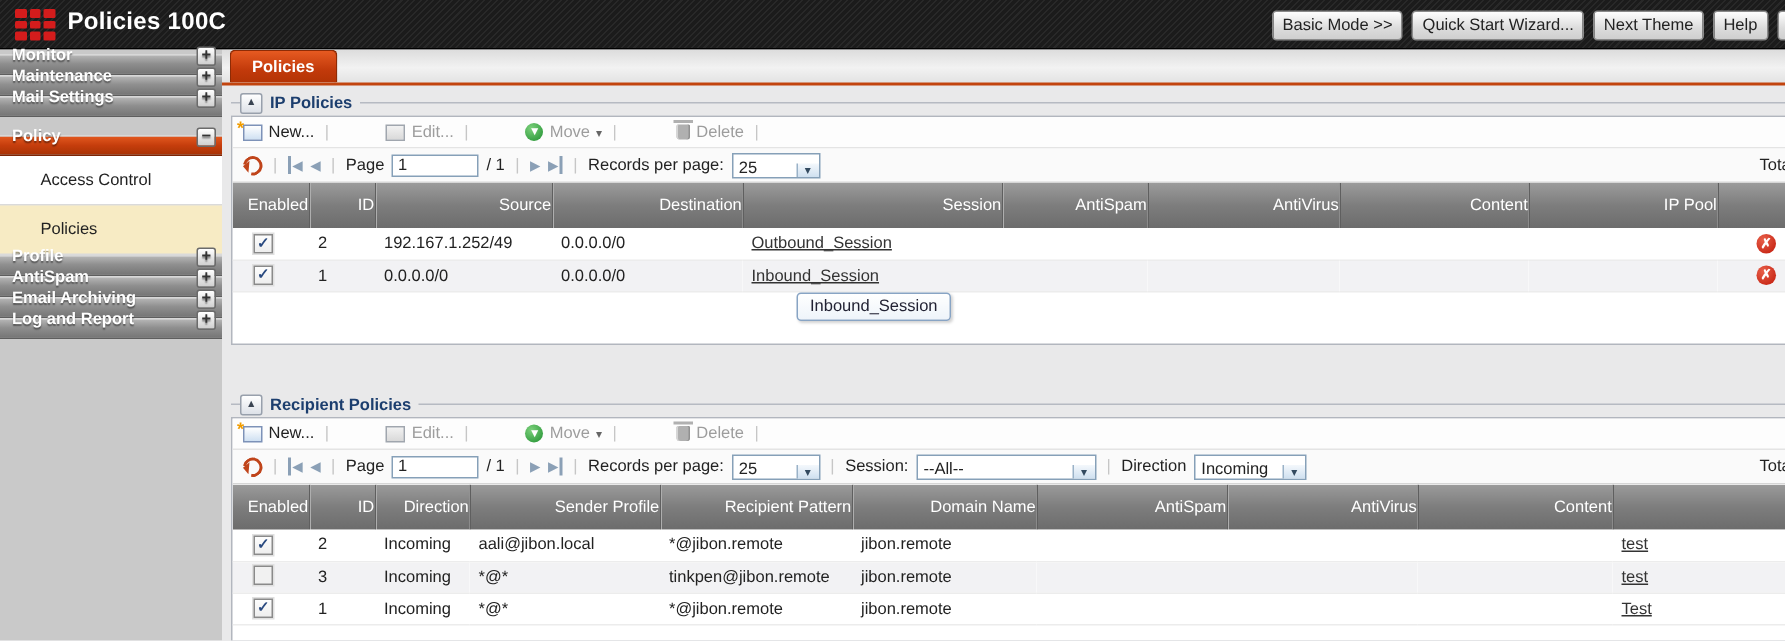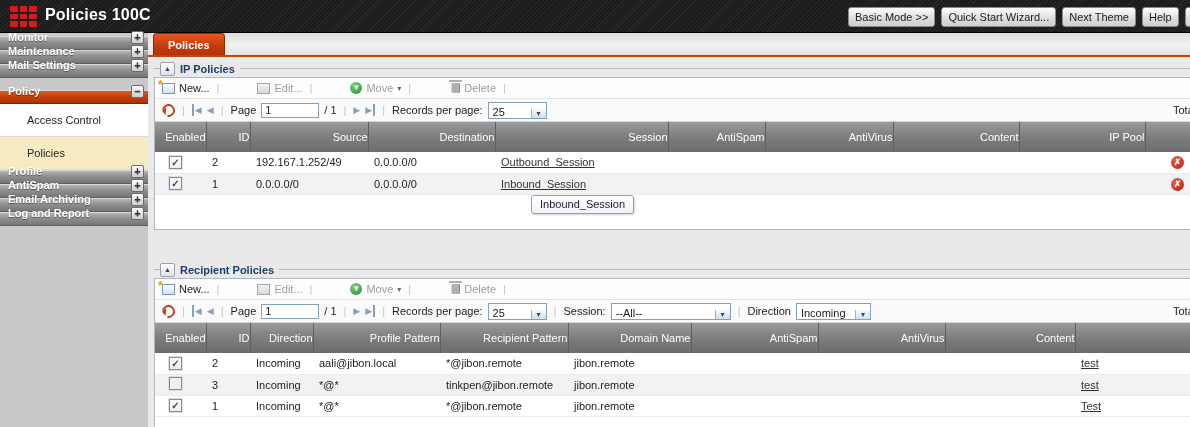--- a/index.html
+++ b/index.html
@@ -375,21 +375,21 @@
             <col style="width:127px">
             <col style="width:127px">
             <col style="width:130px">
             <col style="width:185px">
           </colgroup>
         <thead>
             <tr>
               <th>Enabled</th>
               <th>ID</th>
               <th>Direction</th>
-              <th>Profile Pattern</th>
+              <th>Sender Profile</th>
               <th>Recipient Pattern</th>
               <th>Domain Name</th>
               <th>AntiSpam</th>
               <th>AntiVirus</th>
               <th>Content</th>
               <th>Resource</th>
             </tr>
           </thead>
         <tbody>
             <tr>

